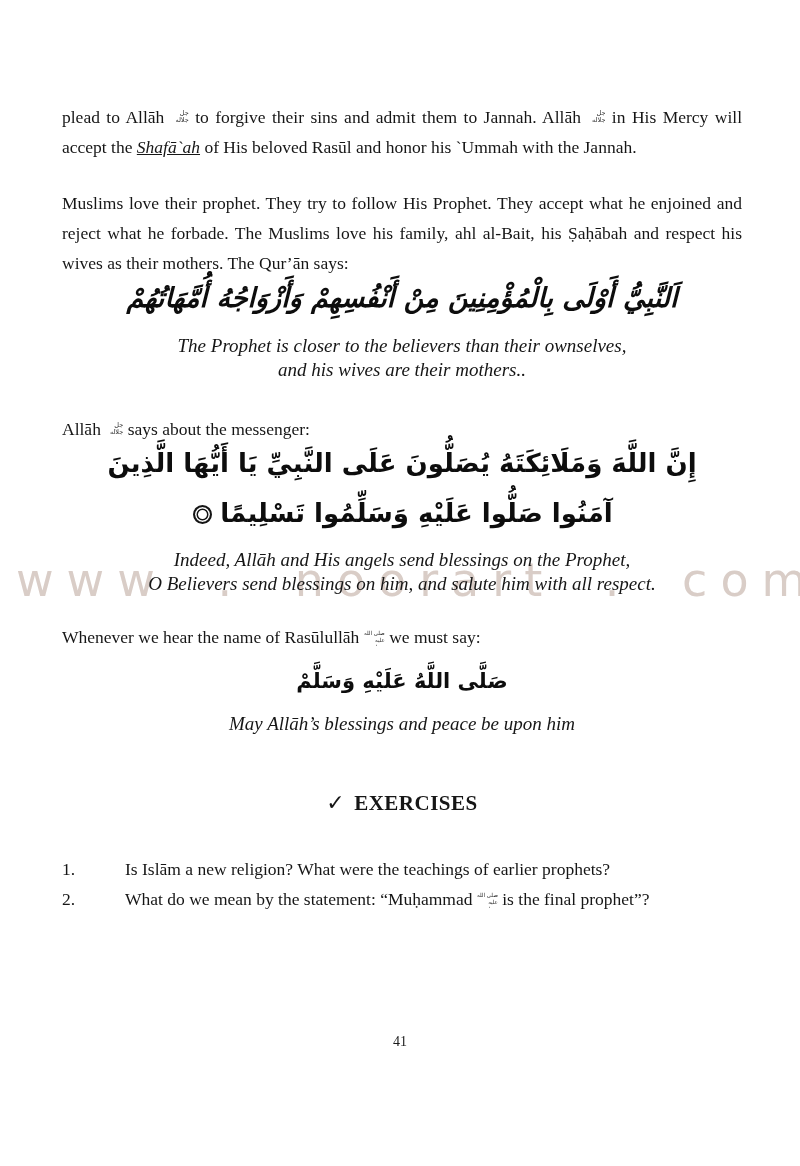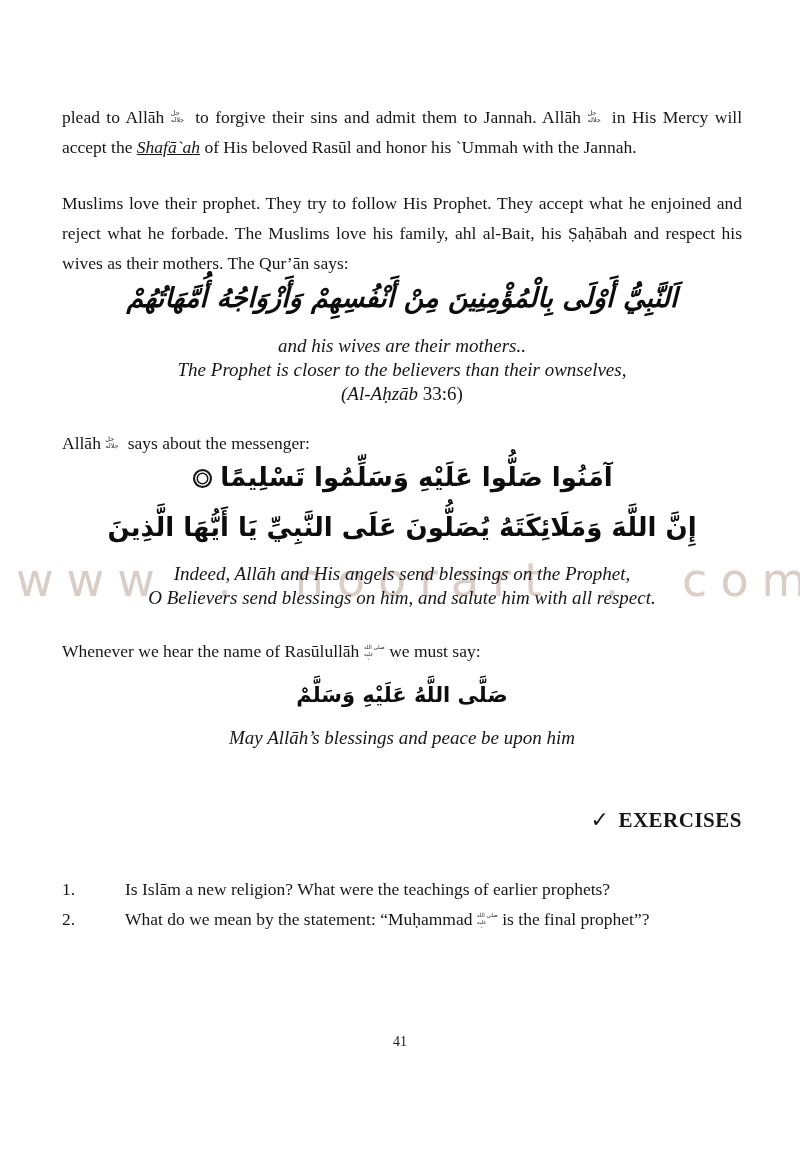--- a/index.html
+++ b/index.html
@@ -34,21 +34,21 @@
   }
   .para { margin:0; }
   .p2 { margin-top:26px; }
   .i  { }
   .iu { font-style:italic; text-decoration:underline; }
   .r  { font-style:normal; }
   .hn {
     display:inline-block;
     overflow:hidden;
     direction:rtl;
-    text-align:left;
+    text-align:right;
     font-family:"DejaVu Sans",sans-serif;
     color:#2a2a2a;
     vertical-align:-3px;
     font-weight:normal;
   }
   .hn-j { width:18px; height:16px; font-size:6.5px; line-height:1.15; }
   .hn-s { width:21px; height:16px; font-size:5.5px; line-height:1.25; }
   .arabic {
     direction:rtl;
     text-align:center;
@@ -74,35 +74,35 @@
     margin-left:2px; margin-right:8px;
   }
   .trans {
     text-align:center;
     font-style:italic;
     font-size:19px;
     line-height:24px;
   }
   .trans1 { margin-top:6px; }
   .trans2 { margin-top:10px; }
-  .says-line { margin-top:22px; text-align:left; }
+  .says-line { margin-top:32px; text-align:left; }
   .whenever-line { margin-top:26px; text-align:left; }
   .salawat {
     margin-top:8px;
     font-size:21px;
     line-height:42px;
   }
   .salawat-caption { margin-top:10px; }
   .exercises-heading {
     margin-top:50px;
     font-size:21px;
-    line-height:40px;
+    line-height:33px;
     font-weight:bold;
     letter-spacing:0.5px;
-    text-align:right;
+    text-align:center;
   }
   .exercises-heading .check {
     font-family:"DejaVu Sans",sans-serif;
     font-weight:bold;
     margin-right:9px;
     font-size:22px;
   }
   .question-list { margin-top:34px; }
   .question-row { display:flex; }
   .q-num {
@@ -130,30 +130,29 @@
 
   <div class="content">
 
     <p class="para p1"><span>plead to Allāh </span><span class="hn hn-j">جل جلاله</span><span> to forgive their sins and admit them to </span><span class="i">Jannah</span><span>. Allāh </span><span class="hn hn-j">جل جلاله</span><span> in His Mercy will accept the </span><span class="iu">Shafā`ah</span><span> of His beloved </span><span class="i">Rasūl</span><span> and honor his </span><span class="i">`Ummah</span><span> with the </span><span class="i">Jannah</span><span>.</span></p>
 
     <p class="para p2"><span>Muslims love their prophet. They try to follow His </span><span class="i">Prophet</span><span>. They accept what he enjoined and reject what he forbade. The Muslims love his family, </span><span class="i">ahl al-Bait,</span><span> his </span><span class="i">Ṣaḥābah</span><span> and respect his wives as their mothers. The Qur’ān says:</span></p>
 
     <div class="arabic verse1">اَلنَّبِيُّ أَوْلَى بِالْمُؤْمِنِينَ مِنْ أَنْفُسِهِمْ وَأَزْوَاجُهُ أُمَّهَاتُهُمْ</div>
 
     <div class="trans trans1">
+      <div>The Prophet is closer to the believers than their ownselves,</div>
       <div>and his wives are their mothers..</div>
-      <div>The Prophet is closer to the believers than their ownselves,</div>
-      <div><span class="i">(Al-Aḥzāb </span><span class="r">33:6)</span></div>
     </div>
 
     <p class="para says-line"><span>Allāh </span><span class="hn hn-j">جل جلاله</span><span> says about the messenger:</span></p>
 
     <div class="arabic verse2">
+      <div class="vline">إِنَّ اللَّهَ وَمَلَائِكَتَهُ يُصَلُّونَ عَلَى النَّبِيِّ يَا أَيُّهَا الَّذِينَ</div>
       <div class="vline"><span>آمَنُوا صَلُّوا عَلَيْهِ وَسَلِّمُوا تَسْلِيمًا</span><span class="ayah-medallion"></span></div>
-      <div class="vline">إِنَّ اللَّهَ وَمَلَائِكَتَهُ يُصَلُّونَ عَلَى النَّبِيِّ يَا أَيُّهَا الَّذِينَ</div>
     </div>
 
     <div class="trans trans2">
       <div>Indeed, Allāh and His angels send blessings on the Prophet,</div>
       <div>O Believers send blessings on him, and salute him with all respect.</div>
     </div>
 
     <p class="para whenever-line"><span>Whenever we hear the name of Rasūlullāh </span><span class="hn hn-s">صلى الله عليه وسلم</span><span> we must say:</span></p>
 
     <div class="arabic salawat">صَلَّى اللَّهُ عَلَيْهِ وَسَلَّمْ</div>

